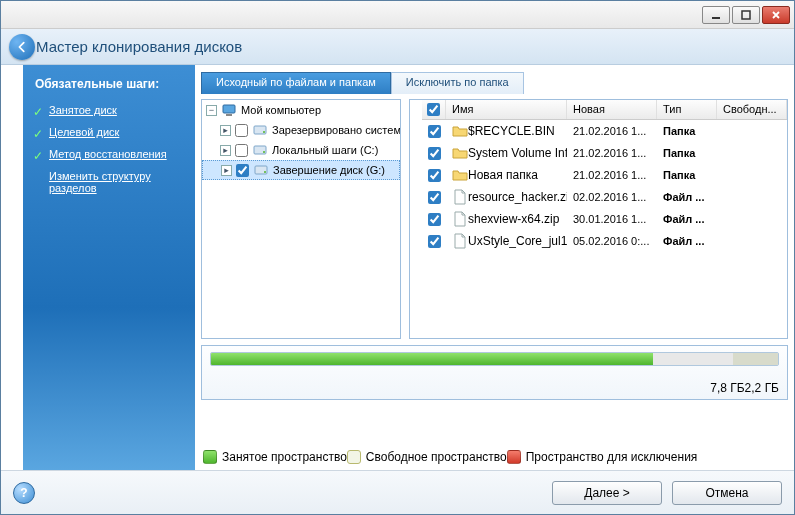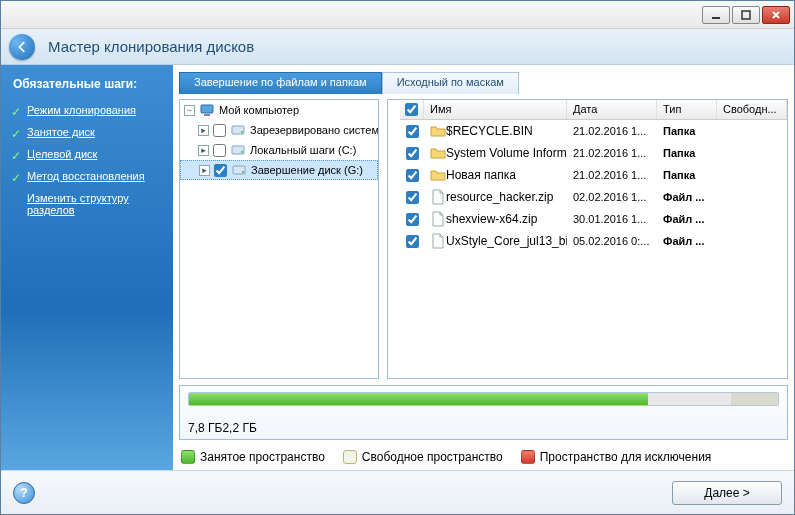--- a/index.html
+++ b/index.html
@@ -5,28 +5,28 @@
 * { box-sizing: border-box; margin: 0; padding: 0; font-family: "Segoe UI", Tahoma, sans-serif; font-size: 12px; }
 body { width: 795px; height: 515px; background: #f0f0f0; overflow: hidden; }
 
 .window { width: 795px; height: 515px; border: 1px solid #5a7fa0; background: #fff; display: flex; flex-direction: column; }
 
 .titlebar { height: 28px; background: linear-gradient(#f8f8f8, #e8e8e8); border-bottom: 1px solid #ccc; display: flex; align-items: center; justify-content: flex-end; padding: 0 4px; gap: 2px;}
 .titlebar .tbbtn { width: 28px; height: 18px; border: 1px solid #888; border-radius: 2px; background: linear-gradient(#fafafa,#e0e0e0); display: flex; align-items: center; justify-content: center; cursor: pointer; }
 .titlebar .tbbtn.close { background: linear-gradient(#e97c6f,#c93a2a); border-color: #8a2a1f; color:#fff;}
 .titlebar .tbbtn svg { width: 10px; height: 10px; }
 
-.header { height: 36px; background: linear-gradient(#e8f1fa, #d4e4f2); display: flex; align-items: center; padding: 0 8px; gap: 13px; border-bottom: 1px solid #b8cde0;}
+.header { height: 36px; background: linear-gradient(#e8f1fa, #d4e4f2); display: flex; align-items: center; padding: 0 8px; gap: 1px; border-bottom: 1px solid #b8cde0;}
 .header .back-btn { width: 26px; height: 26px; border-radius: 50%; background: radial-gradient(circle at 30% 30%, #6fb5f2, #1e6fb8); display:flex; align-items:center; justify-content:center; cursor:pointer; box-shadow: 0 1px 2px rgba(0,0,0,.3);}
 .header .back-btn svg { width: 14px; height: 14px; fill:#fff;}
 .header .title { color:#1f4f7a; font-size: 15px; }
 
 .body { flex: 1; display: flex; min-height: 0; }
 
-.sidebar { width: 172px; background: linear-gradient(#3d8ed4, #1e6fb8 60%, #5aa6e0); color:#fff; padding: 8px 0; }
+.sidebar { width: 172px; background: linear-gradient(#3d8ed4, #1e6fb8 60%, #5aa6e0); color:#fff; padding: 8px 0; margin-left: 22px; }
 .sidebar .sb-head { font-weight: bold; padding: 4px 12px 8px; font-size: 12px; }
 .sidebar .sb-item { display:flex; align-items:center; gap:6px; padding: 5px 8px 5px 10px; cursor: pointer; }
 .sidebar .sb-item .chk { width: 10px; height: 10px; flex-shrink:0;}
 .sidebar .sb-item .chk.done::before { content:"✓"; color:#7cff7c; font-size:12px; line-height:10px;}
 .sidebar .sb-item .chk.current::before { content:"➤"; color:#fff; font-size:10px; line-height:10px;}
 .sidebar .sb-item .lbl { text-decoration: underline; font-size: 11px;}
 .sidebar .sb-item.active { background: linear-gradient(#fefefe,#e5eef6); color:#1f4f7a; border-top:1px solid #9fc2e0; border-bottom:1px solid #9fc2e0;}
 .sidebar .sb-item.active .lbl { text-decoration:none; font-weight: bold;}
 .sidebar .sb-item.disabled { opacity: .55; cursor: default;}
 .sidebar .sb-item.disabled .lbl { text-decoration: none;}
@@ -65,23 +65,23 @@
 .cell-type { width:60px; flex-shrink:0;font-weight:bold;}
 .cell-free { width:70px; flex-shrink:0;}
 .ficon { width:16px; height:16px; flex-shrink:0;}
 
 input.cb { accent-color: #2e7ec4; }
 
 .progress-wrap { border:1px solid #9fbedd; padding: 6px 8px 4px; background:linear-gradient(#fdfeff,#f1f6fb);}
 .progress-bar { height: 14px; background:#e8e8e8; border:1px solid #b0c8de; position:relative; border-radius:2px; overflow:hidden;}
 .progress-fill { position:absolute; left:0; top:0; bottom:0; background: linear-gradient(#8fe26b,#4fb52e);}
 .progress-slack { position:absolute; right:0; top:0; bottom:0; background:#d8dbcb;}
-.progress-labels { display:flex; justify-content: flex-start; margin-top:15px; font-size:11px;}
-
-.legend { display:flex; gap: 18px; padding: 4px 2px 0; align-items:flex-end;}
+.progress-labels { display:flex; justify-content: flex-end; margin-top:15px; font-size:11px;}
+
+.legend { display:flex; padding: 4px 2px 0; align-items:flex-end;margin-top:40px;}
 .legend .lg { display:flex; align-items:center; gap:5px; font-size:11px;}
 .legend .sw { width:14px; height:14px; border-radius:3px; border:1px solid rgba(0,0,0,.25);}
 .sw.used { background:linear-gradient(#8fe26b,#4fb52e);}
 .sw.free { background:#f2f5e6; border-color:#b8b96f;}
 .sw.excl { background:linear-gradient(#f47c6c,#d13a2a);}
 
 .footer { height: 44px; border-top:1px solid #cdd7e1; display:flex; align-items:center; justify-content:space-between; padding: 0 12px; background: linear-gradient(#f6f9fc,#e9eff5);}
 .help-btn { width:22px; height:22px; border-radius:50%; background: radial-gradient(circle at 30% 30%, #b7ddff, #3d8ed4); display:flex; align-items:center; justify-content:center; color:#fff; font-weight:bold; cursor:pointer; border:1px solid #2e6aa0;}
 .footer .btns { display:flex; gap:10px;}
 .footer button { min-width: 110px; height:24px; border:1px solid #8a9bab; background:linear-gradient(#fefefe,#e2e7ed); border-radius:3px; cursor:pointer; font-size:12px;}
@@ -118,46 +118,42 @@
     <div class="title">Мастер клонирования дисков</div>
   </div>
 
   <div class="body">
 
     <div class="sidebar">
       <div class="sb-head">Обязательные шаги:</div>
       <div id="sb-items">
           <div class="sb-item">
             <span class="chk done"></span>
-            <span class="lbl">Режим клонирования</span>
-          </div>
-          <div class="sb-item">
-            <span class="chk done"></span>
             <span class="lbl">Занятое диск</span>
           </div>
           <div class="sb-item">
             <span class="chk done"></span>
             <span class="lbl">Целевой диск</span>
           </div>
           <div class="sb-item">
             <span class="chk done"></span>
             <span class="lbl">Метод восстановления</span>
           </div>
           <div class="sb-item">
             <span class="chk "></span>
             <span class="lbl">Изменить структуру разделов</span>
           </div>
         </div>
     </div>
 
     <div class="main">
 
       <div class="tabs">
-        <div class="tab active">Завершение по файлам и папкам</div>
-        <div class="tab">Исходный по маскам</div>
+        <div class="tab active">Исходный по файлам и папкам</div>
+        <div class="tab">Исключить по папка</div>
       </div>
 
       <div class="panels">
 
         <div class="tree-panel">
           <div class="tree-row" style="padding-left:4px">
             <span class="expander">−</span>
             <svg class="ticon" viewBox="0 0 16 16">
                 <rect x="2" y="3" width="12" height="8" rx="1" fill="#5aa6e0" stroke="#2e6aa0"></rect>
                 <rect x="5" y="12" width="6" height="2" fill="#888"></rect>
@@ -194,21 +190,21 @@
               </div>
             </div>
         </div>
 
         <div class="list-panel">
           <div class="list-head">
             <div class="col col-check">
                 <input type="checkbox" class="cb" checked="" style="">
               </div>
             <div class="col col-name">Имя</div>
-            <div class="col col-date">Дата</div>
+            <div class="col col-date">Новая</div>
             <div class="col col-type">Тип</div>
             <div class="col col-free">Свободн...</div>
           </div>
           <div class="list-body" id="list-body">
               <div class="list-row">
     <div class="cell cell-check">
                   <input type="checkbox" class="cb" checked="" style="">
                 </div>
     <div class="cell cell-name">
                   <svg class="ficon" viewBox="0 0 16 16">
@@ -324,16 +320,17 @@
           </div>
       </div>
 
     </div>
   </div>
 
   <div class="footer">
     <div class="help-btn">?</div>
     <div class="btns">
       <button>Далее &gt;</button>
+      <button>Отмена</button>
     </div>
   </div>
 
 </div>
 
 </body></html>

